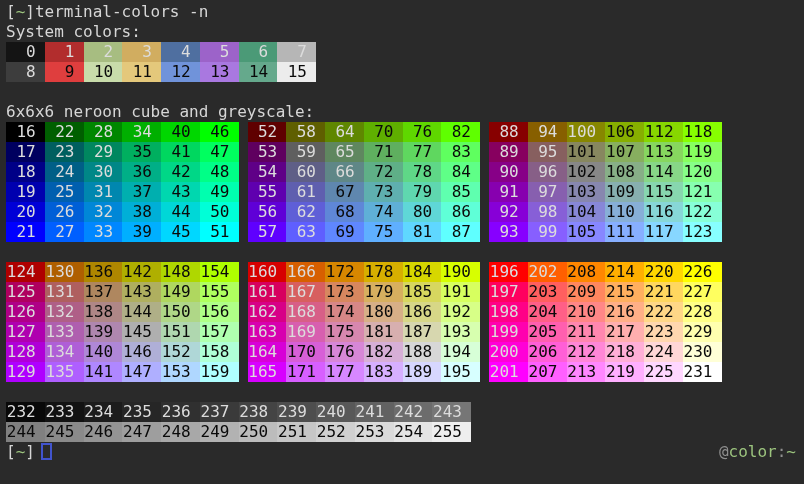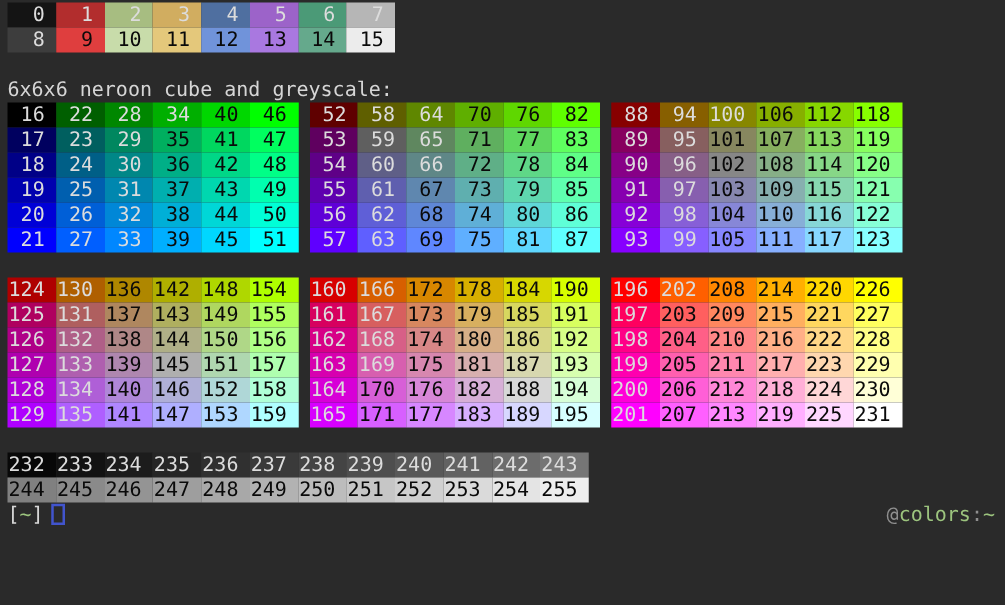--- a/index.html
+++ b/index.html
@@ -36,21 +36,23 @@
     vertical-align: -3px;
     margin-left: 6px;
   }
   .status-right { position: absolute; right: 8px; top: 0; }
 </style>
 </head>
 <body>
 
 <div class="term">
 
+  <div class="line"><span>[</span><span class="tilde">~</span><span>]</span><span>terminal-colors -n</span></div>
 
+  <div class="line">System colors:</div>
 
   <div>
     <div class="row"><span class="cell" style="background: rgb(20, 20, 20); color: rgb(220, 220, 220);">0</span><span class="cell" style="background: rgb(178, 45, 45); color: rgb(220, 220, 220);">1</span><span class="cell" style="background: rgb(167, 189, 129); color: rgb(220, 220, 220);">2</span><span class="cell" style="background: rgb(209, 173, 96); color: rgb(220, 220, 220);">3</span><span class="cell" style="background: rgb(79, 111, 160); color: rgb(220, 220, 220);">4</span><span class="cell" style="background: rgb(156, 99, 201); color: rgb(220, 220, 220);">5</span><span class="cell" style="background: rgb(75, 154, 119); color: rgb(220, 220, 220);">6</span><span class="cell" style="background: rgb(182, 182, 182); color: rgb(220, 220, 220);">7</span></div>
     <div class="row"><span class="cell" style="background: rgb(61, 61, 61); color: rgb(220, 220, 220);">8</span><span class="cell" style="background: rgb(223, 62, 62); color: rgb(10, 10, 10);">9</span><span class="cell" style="background: rgb(200, 220, 170); color: rgb(10, 10, 10);">10</span><span class="cell" style="background: rgb(228, 200, 123); color: rgb(10, 10, 10);">11</span><span class="cell" style="background: rgb(112, 147, 218); color: rgb(10, 10, 10);">12</span><span class="cell" style="background: rgb(169, 120, 224); color: rgb(10, 10, 10);">13</span><span class="cell" style="background: rgb(101, 169, 140); color: rgb(10, 10, 10);">14</span><span class="cell" style="background: rgb(236, 236, 236); color: rgb(10, 10, 10);">15</span></div>
   </div>
 
   <div class="blank"></div>
 
   <div class="line">6x6x6 neroon cube and greyscale:</div>
 
@@ -109,16 +111,16 @@
     </div>
   <div class="blank"></div>
 
   <div>
     <div class="row"><span class="cell" style="background: rgb(8, 8, 8); color: rgb(220, 220, 220);">232</span><span class="cell" style="background: rgb(18, 18, 18); color: rgb(220, 220, 220);">233</span><span class="cell" style="background: rgb(28, 28, 28); color: rgb(220, 220, 220);">234</span><span class="cell" style="background: rgb(38, 38, 38); color: rgb(220, 220, 220);">235</span><span class="cell" style="background: rgb(48, 48, 48); color: rgb(220, 220, 220);">236</span><span class="cell" style="background: rgb(58, 58, 58); color: rgb(220, 220, 220);">237</span><span class="cell" style="background: rgb(68, 68, 68); color: rgb(220, 220, 220);">238</span><span class="cell" style="background: rgb(78, 78, 78); color: rgb(220, 220, 220);">239</span><span class="cell" style="background: rgb(88, 88, 88); color: rgb(220, 220, 220);">240</span><span class="cell" style="background: rgb(98, 98, 98); color: rgb(220, 220, 220);">241</span><span class="cell" style="background: rgb(108, 108, 108); color: rgb(220, 220, 220);">242</span><span class="cell" style="background: rgb(118, 118, 118); color: rgb(220, 220, 220);">243</span></div>
     <div class="row"><span class="cell" style="background: rgb(128, 128, 128); color: rgb(10, 10, 10);">244</span><span class="cell" style="background: rgb(138, 138, 138); color: rgb(10, 10, 10);">245</span><span class="cell" style="background: rgb(148, 148, 148); color: rgb(10, 10, 10);">246</span><span class="cell" style="background: rgb(158, 158, 158); color: rgb(10, 10, 10);">247</span><span class="cell" style="background: rgb(168, 168, 168); color: rgb(10, 10, 10);">248</span><span class="cell" style="background: rgb(178, 178, 178); color: rgb(10, 10, 10);">249</span><span class="cell" style="background: rgb(188, 188, 188); color: rgb(10, 10, 10);">250</span><span class="cell" style="background: rgb(198, 198, 198); color: rgb(10, 10, 10);">251</span><span class="cell" style="background: rgb(208, 208, 208); color: rgb(10, 10, 10);">252</span><span class="cell" style="background: rgb(218, 218, 218); color: rgb(10, 10, 10);">253</span><span class="cell" style="background: rgb(228, 228, 228); color: rgb(10, 10, 10);">254</span><span class="cell" style="background: rgb(238, 238, 238); color: rgb(10, 10, 10);">255</span></div>
   </div>
 
   <div class="statusline">
     <span>[</span><span class="tilde">~</span><span>]</span><span class="cursor"></span>
-    <span class="status-right"><span style="color: rgb(143, 143, 143);">@</span><span style="color: rgb(156, 196, 126);">colors</span><span style="color: rgb(143, 143, 143);">:</span><span style="color: rgb(156, 196, 126);">~</span></span>
+    <span class="status-right"><span style="color: rgb(143, 143, 143);">@</span><span style="color: rgb(156, 196, 126);">color</span><span style="color: rgb(143, 143, 143);">:</span><span style="color: rgb(156, 196, 126);">~</span></span>
   </div>
 
 </div>
 
 </body></html>

